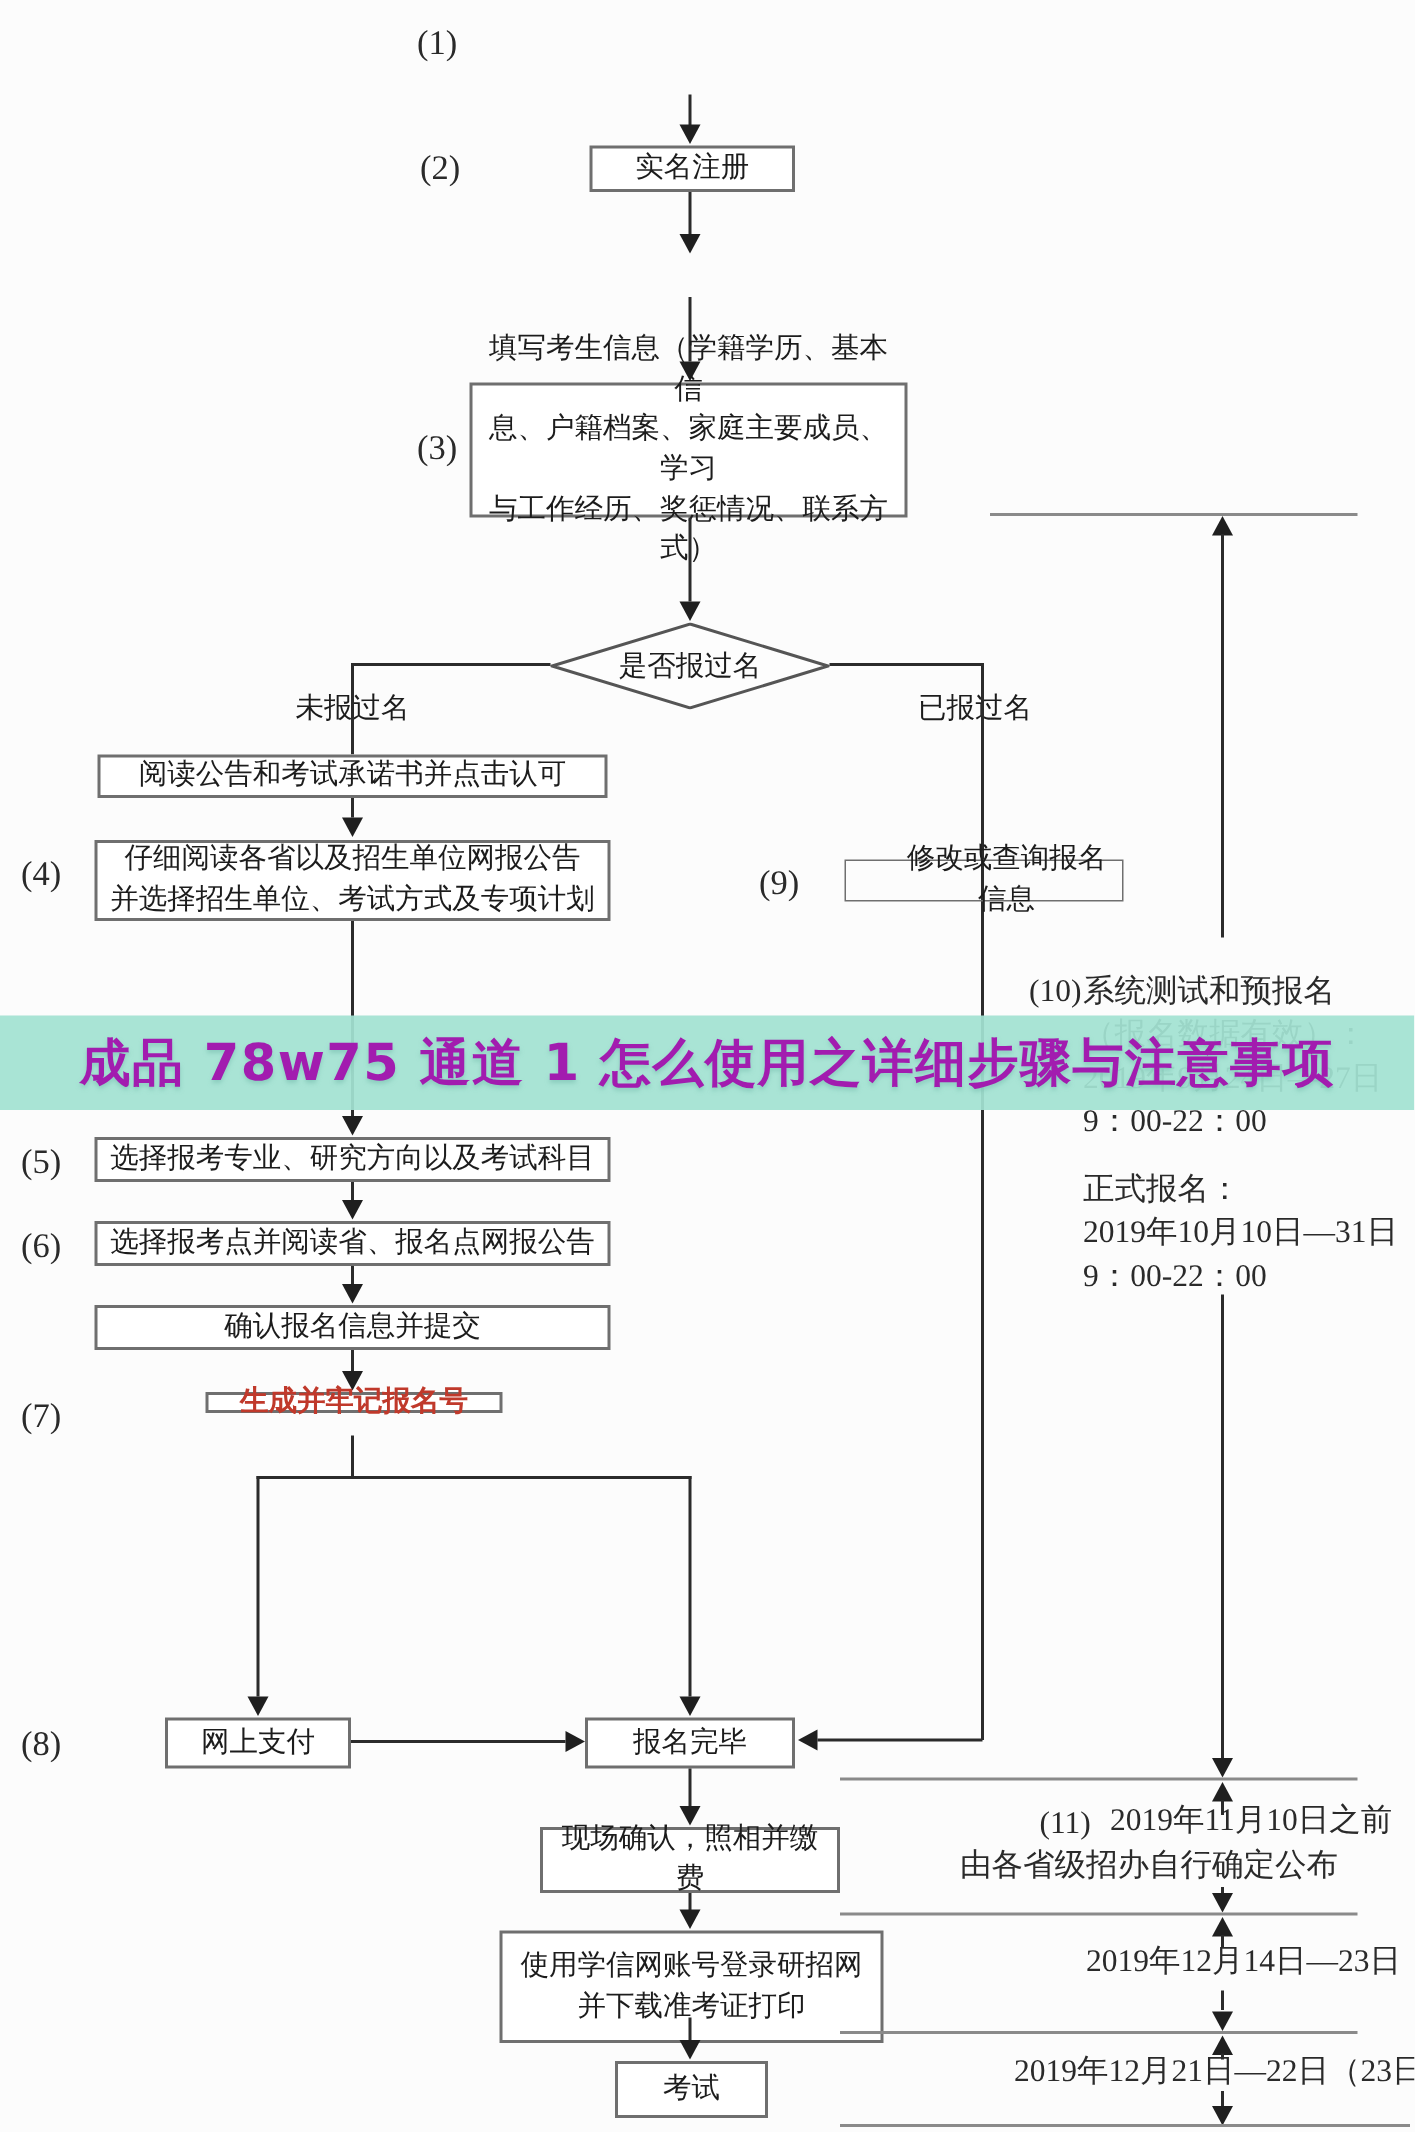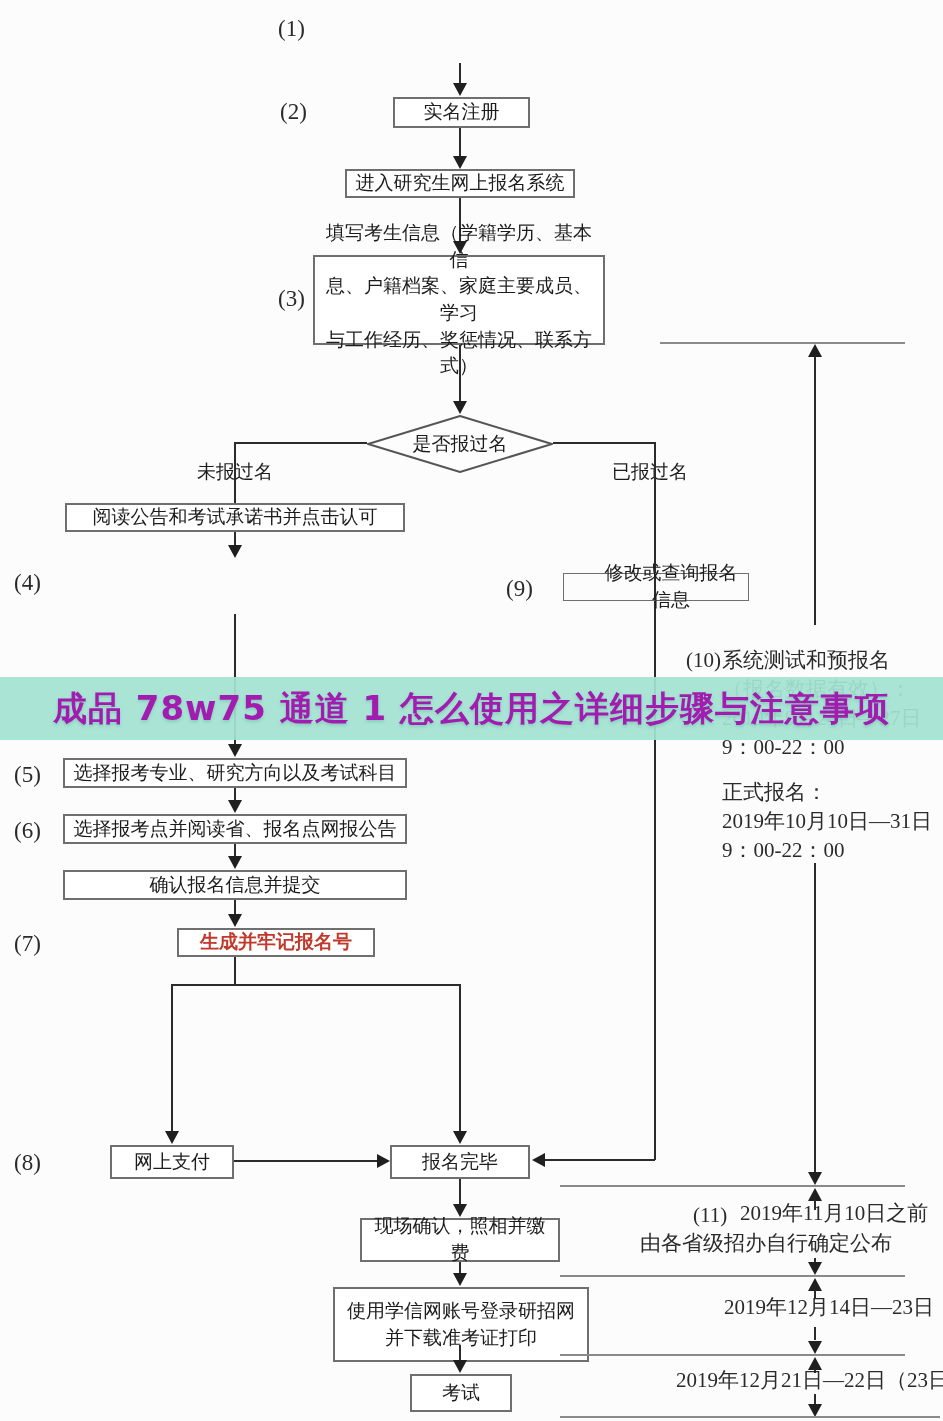--- a/index.html
+++ b/index.html
@@ -38,21 +38,20 @@
 
   <div class="stepnum" style="left:278px;top:16px;">(1)</div>
   <div class="vl" style="left:459px;top:63px;height:21px;"></div>
   <div class="ah ah-down" style="left:453px;top:83px;"></div>
 
   <div class="stepnum" style="left:280px;top:99px;">(2)</div>
   <div class="box" style="left:393px;top:97px;width:137px;height:31px;">实名注册</div>
   <div class="vl" style="left:459px;top:128px;height:28px;"></div>
   <div class="ah ah-down" style="left:453px;top:156px;"></div>
 
-  <div class="box" style="left:345px;top:169px;width:230px;height:29px;">进入研究生网上报名系统</div>
   <div class="vl" style="left:459px;top:198px;height:43px;"></div>
   <div class="ah ah-down" style="left:453px;top:241px;"></div>
 
   <div class="stepnum" style="left:278px;top:286px;">(3)</div>
   <div class="box" style="left:313px;top:255px;width:292px;height:90px;">填写考生信息（学籍学历、基本信
 息、户籍档案、家庭主要成员、学习
 与工作经历、奖惩情况、联系方式）</div>
   <div class="vl" style="left:459px;top:345px;height:56px;"></div>
   <div class="ah ah-down" style="left:453px;top:401px;"></div>
 
@@ -68,39 +67,41 @@
   <div class="hl" style="left:235px;top:442px;width:132px;"></div>
   <div class="vl" style="left:234px;top:442px;height:61px;"></div>
   <div class="hl" style="left:553px;top:442px;width:103px;"></div>
   <div class="vl" style="left:654px;top:442px;height:718px;"></div>
 
   <div class="box" style="left:65px;top:503px;width:340px;height:29px;">阅读公告和考试承诺书并点击认可</div>
   <div class="vl" style="left:234px;top:532px;height:13px;"></div>
   <div class="ah ah-down" style="left:228px;top:545px;"></div>
 
   <div class="stepnum" style="left:14px;top:570px;">(4)</div>
+  <div class="box" style="left:63px;top:560px;width:344px;height:54px;">仔细阅读各省以及招生单位网报公告
+并选择招生单位、考试方式及专项计划</div>
   <div class="vl" style="left:234px;top:614px;height:130px;"></div>
   <div class="ah ah-down" style="left:228px;top:744px;"></div>
 
   <div class="stepnum" style="left:14px;top:762px;">(5)</div>
   <div class="box" style="left:63px;top:758px;width:344px;height:30px;">选择报考专业、研究方向以及考试科目</div>
   <div class="vl" style="left:234px;top:788px;height:12px;"></div>
   <div class="ah ah-down" style="left:228px;top:800px;"></div>
 
   <div class="stepnum" style="left:14px;top:818px;">(6)</div>
   <div class="box" style="left:63px;top:814px;width:344px;height:30px;">选择报考点并阅读省、报名点网报公告</div>
   <div class="vl" style="left:234px;top:844px;height:12px;"></div>
   <div class="ah ah-down" style="left:228px;top:856px;"></div>
 
   <div class="box" style="left:63px;top:870px;width:344px;height:30px;">确认报名信息并提交</div>
   <div class="vl" style="left:234px;top:900px;height:14px;"></div>
   <div class="ah ah-down" style="left:228px;top:914px;"></div>
 
   <div class="stepnum" style="left:14px;top:931px;">(7)</div>
-  <div class="box red" style="left:137px;top:928px;width:198px;height:29px;margin-left:40px;">生成并牢记报名号</div>
+  <div class="box red" style="left:137px;top:928px;width:198px;height:14px;">生成并牢记报名号</div>
 
   <div class="vl" style="left:234px;top:957px;height:28px;"></div>
   <div class="hl" style="left:171px;top:984px;width:290px;"></div>
   <div class="vl" style="left:171px;top:984px;height:147px;"></div>
   <div class="ah ah-down" style="left:165px;top:1131px;"></div>
   <div class="vl" style="left:459px;top:984px;height:147px;"></div>
   <div class="ah ah-down" style="left:453px;top:1131px;"></div>
 
   <div class="stepnum" style="left:14px;top:1150px;">(8)</div>
   <div class="box" style="left:110px;top:1145px;width:124px;height:34px;">网上支付</div>

